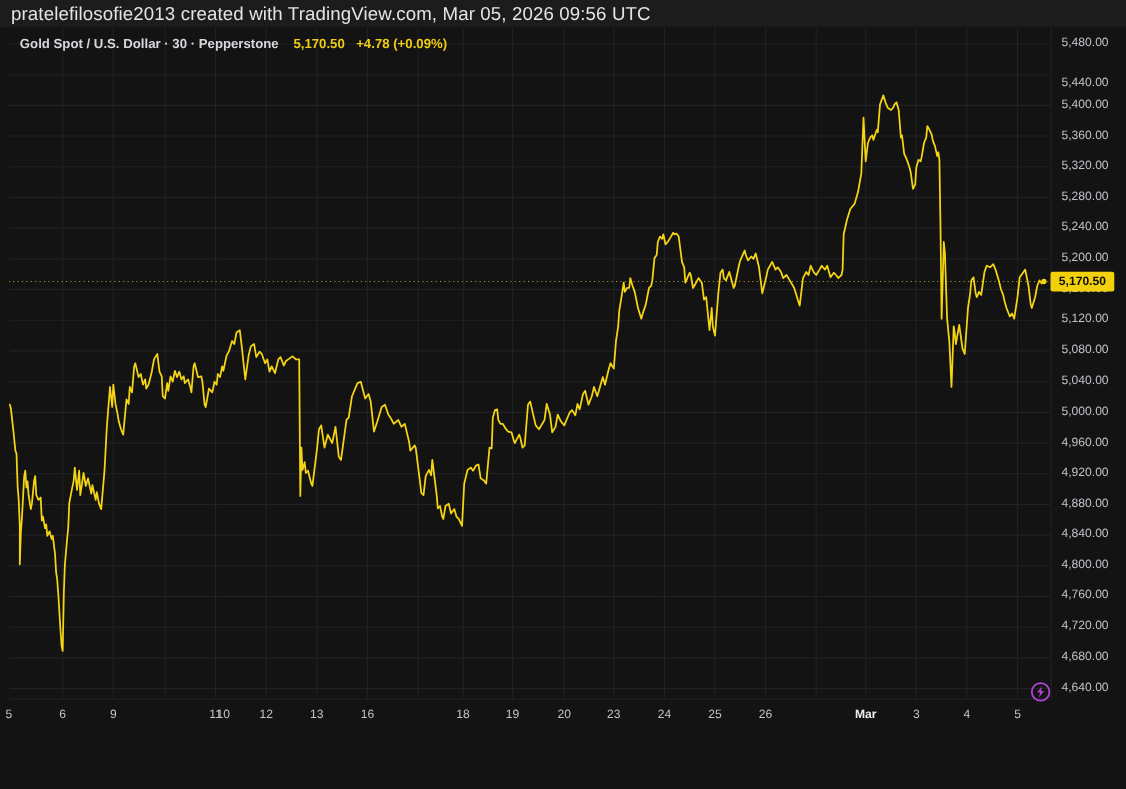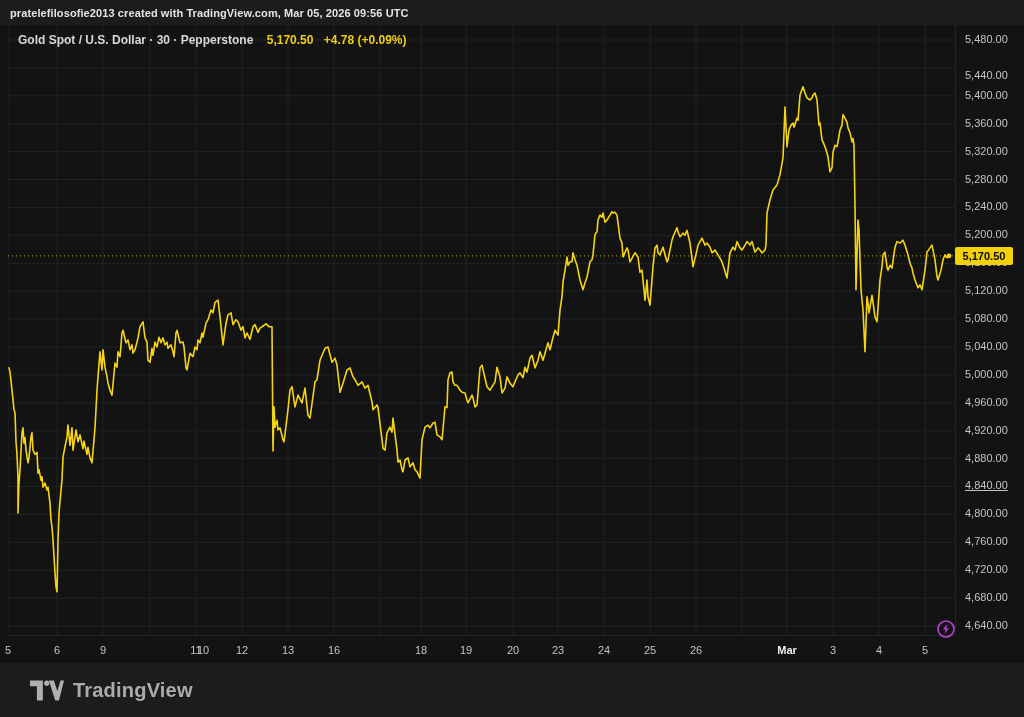--- a/index.html
+++ b/index.html
@@ -1,21 +1,21 @@
 <!DOCTYPE html>
 <html><head>
 <meta charset="utf-8">
 <style>
   html,body{margin:0;padding:0;background:#141414;}
   body{width:1024px;height:717px;overflow:hidden;font-family:"Liberation Sans",sans-serif;}
   .root{position:relative;width:1024px;height:717px;background:#131313;}
 
   .topbar{position:absolute;left:0;top:0;width:1024px;height:25px;background:#1c1c1c;
           display:flex;align-items:center;box-sizing:border-box;padding-left:10px;}
-  .topbar span{color:#e4e4e6;font-size:11px;font-weight:bold;letter-spacing:.1px;white-space:nowrap;}
+  .topbar span{color:#e4e4e6;font-size:17px;font-weight:normal;letter-spacing:.1px;white-space:nowrap;}
 
   .chart{position:absolute;left:8px;top:25px;width:947px;height:610px;background:#131313;overflow:hidden;}
   .chart svg{display:block;}
 
   .legend{position:absolute;left:10px;top:8px;font-size:12px;font-weight:bold;color:#d6d8dc;
           white-space:nowrap;z-index:5;}
   .legend .pxv{color:#f0cc12;margin-left:10px;}
   .legend .chg{color:#f0cc12;margin-left:7px;text-align:center;}
 
   .price-axis{position:absolute;left:955px;top:25px;width:82px;height:610px;background:#131313;
@@ -115,21 +115,21 @@
       <div class="ptick" style="top: 175px;">5,240.00</div>
       <div class="ptick" style="top: 203px;">5,200.00</div>
       <div class="ptick" style="top: 231px;">5,160.00</div>
       <div class="ptick" style="top: 259px;">5,120.00</div>
       <div class="ptick" style="top: 287px;">5,080.00</div>
       <div class="ptick" style="top: 315px;">5,040.00</div>
       <div class="ptick" style="top: 343px;">5,000.00</div>
       <div class="ptick" style="top: 371px;">4,960.00</div>
       <div class="ptick" style="top: 399px;">4,920.00</div>
       <div class="ptick" style="top: 427px;">4,880.00</div>
-      <div class="ptick" style="top: 454px; text-decoration: underline;">4,840.00</div>
+      <div class="ptick" style="top: 454px;">4,840.00</div>
       <div class="ptick" style="top: 482px;">4,800.00</div>
       <div class="ptick" style="top: 510px;">4,760.00</div>
       <div class="ptick" style="top: 538px;">4,720.00</div>
       <div class="ptick" style="top: 566px;">4,680.00</div>
       <div class="ptick" style="top: 594px;">4,640.00</div>
     </div>
 
   <div class="time-axis" id="time-axis">
       <div class="ttick" style="left: 0px;">5</div>
       <div class="ttick" style="left: 49px;">6</div>
@@ -154,26 +154,14 @@
 
   <div class="badge" id="last-price-badge" style="top: 247px;">5,170.50</div>
 
   <div class="flash">
     <svg width="20" height="20" viewBox="0 0 20 20">
       <circle cx="10" cy="10" r="8" fill="none" stroke="#b544d6" stroke-width="1.6"></circle>
       <path d="M11.3,4.8 L6.8,10.6 L9.5,10.6 L8.5,15 L13.1,9.2 L10.3,9.2 Z" fill="#b544d6"></path>
     </svg>
   </div>
 
-  <div class="bottombar">
-    <div class="logo">
-      <svg width="34" height="21" viewBox="0 0 37 22">
-        <g fill="#b0b0b0">
-          <path d="M0 0 H14 V22 H7.5 V6.5 H0 Z"></path>
-          <circle cx="18.2" cy="3" r="2.8"></circle>
-          <path d="M20.5 0 L26 0 L29.8 11.5 L33.2 0 L37 0 L31.5 22 L27.5 22 Z"></path>
-        </g>
-      </svg>
-      <span class="logo-text">TradingView</span>
-    </div>
-  </div>
 
 </div>
 
 </body></html>

